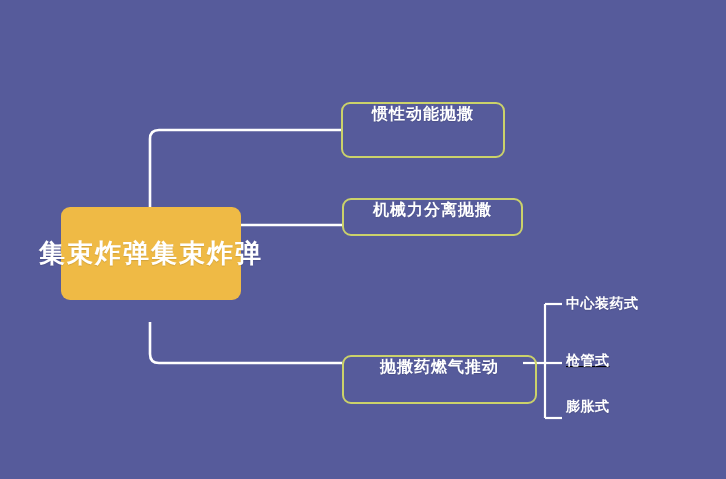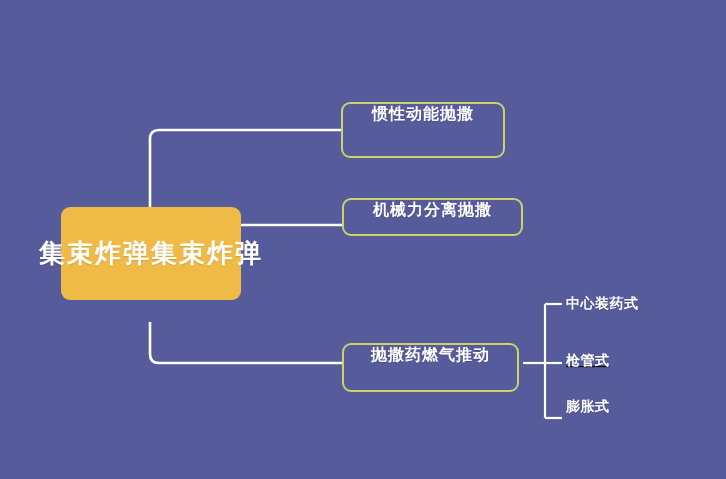--- a/index.html
+++ b/index.html
@@ -78,21 +78,21 @@
   .branch-label {
     color: #FFFFFF;
     font-size: 16px;
     font-weight: bold;
     letter-spacing: 1px;
     white-space: nowrap;
     text-shadow: 0 1px 1px rgba(0,0,0,0.12);
   }
   #branch-0 { left: 341px; top: 102px; width: 164px; height: 56px; }
   #branch-1 { left: 342px; top: 198px; width: 181px; height: 38px; }
-  #branch-2 { left: 342px; top: 343px; width: 177px; height: 49px; }
+  #branch-2 { left: 342px; top: 355px; width: 195px; height: 49px; }
   
   .leaf-node {
     position: absolute;
     left: 566px;
     height: 22px;
     display: flex;
   }
   .leaf-label {
     color: #FFFFFF;
     font-size: 14px;

